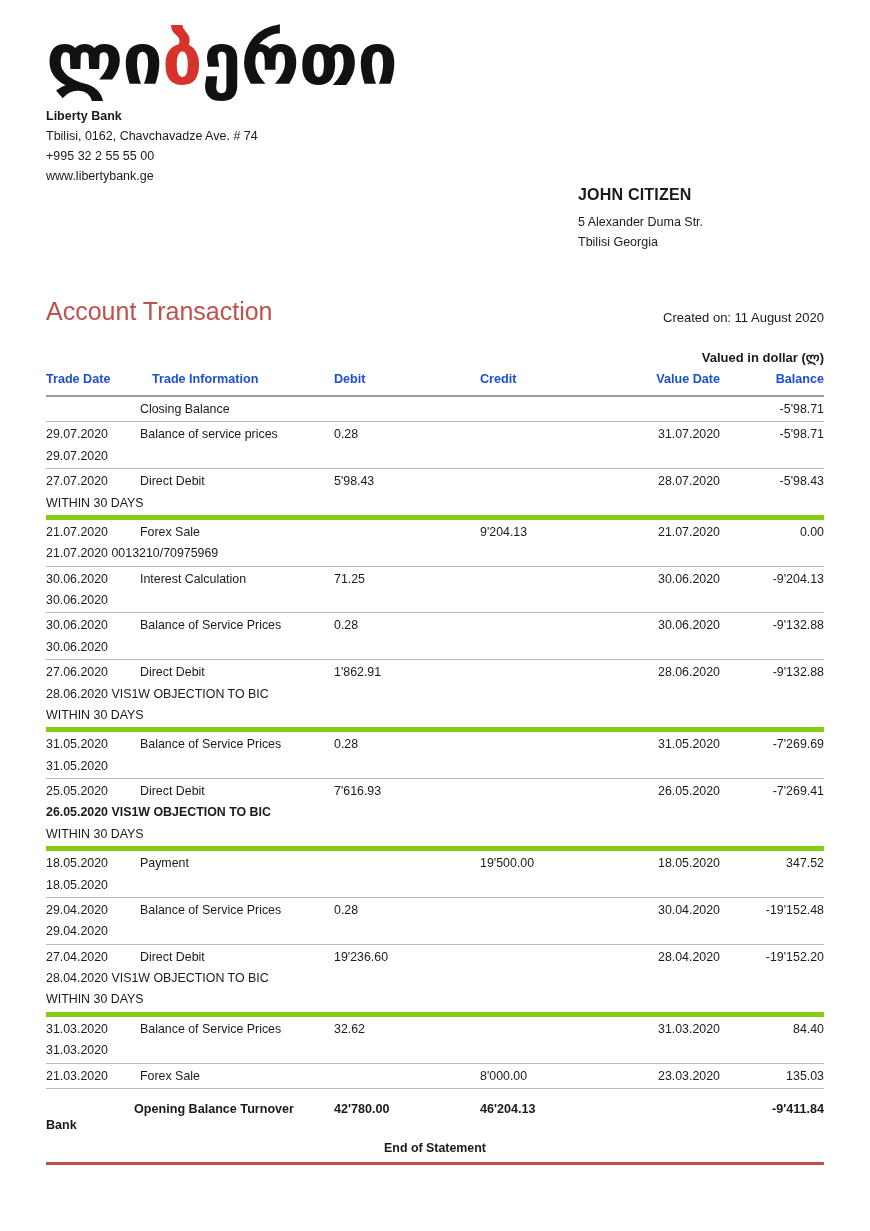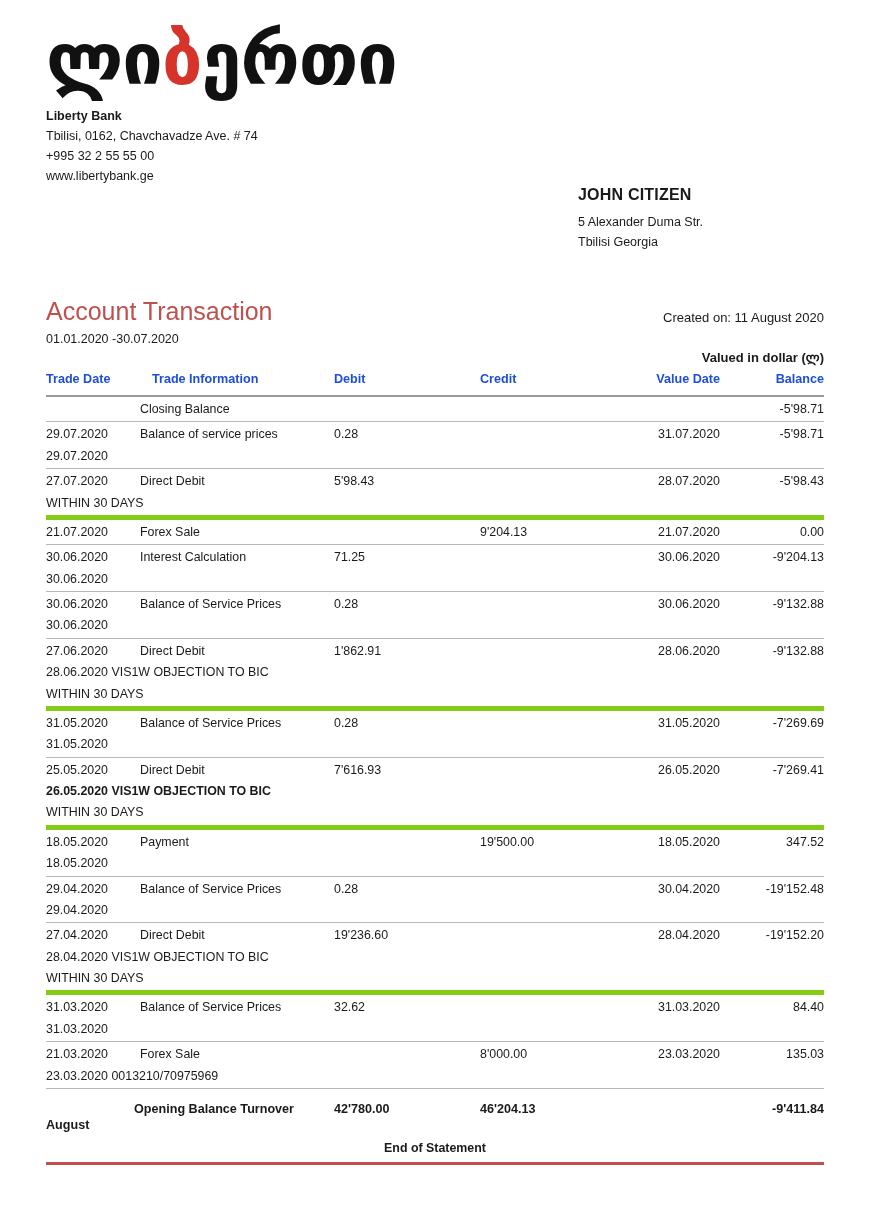--- a/index.html
+++ b/index.html
@@ -180,21 +180,20 @@
   </div>
 
   <div class="recipient">
     <div class="recipient-name">JOHN CITIZEN</div>
     <div>5 Alexander Duma Str.</div>
     <div>Tbilisi Georgia</div>
   </div>
 
   <div class="title-area">
     <div class="doc-title">Account Transaction</div>
-    <div class="doc-period">01.01.2020 -30.07.2020</div>
     <div class="created-on">Created on: 11 August 2020</div>
     <div class="valued-in">Valued in dollar (ლ)</div>
   </div>
 
   <div class="table">
 
     <div class="row head-row">
       <div class="c-date">Trade Date</div>
       <div class="c-info">Trade Information</div>
       <div class="c-debit">Debit</div>
@@ -242,20 +241,23 @@
         </div>
         <div class="txn thin">
           <div class="row line">
             <div class="c-date">21.07.2020</div>
             <div class="c-info">Forex Sale</div>
             <div class="c-debit"></div>
             <div class="c-credit">9'204.13</div>
             <div class="c-vdate">21.07.2020</div>
             <div class="c-bal">0.00</div>
           </div>
+          <div class="row line cont">
+            <div style="flex: 1 1 auto;">21.07.2020 0013210/70975969</div>
+          </div>
         </div>
         <div class="txn thin">
           <div class="row line">
             <div class="c-date">30.06.2020</div>
             <div class="c-info">Interest Calculation</div>
             <div class="c-debit">71.25</div>
             <div class="c-credit"></div>
             <div class="c-vdate">30.06.2020</div>
             <div class="c-bal">-9'204.13</div>
           </div>
@@ -377,36 +379,33 @@
           </div>
         </div>
         <div class="txn thin">
           <div class="row line">
             <div class="c-date">21.03.2020</div>
             <div class="c-info"> Forex Sale</div>
             <div class="c-debit"></div>
             <div class="c-credit">8'000.00</div>
             <div class="c-vdate">23.03.2020</div>
             <div class="c-bal">135.03</div>
-          </div>
-          <div class="row line cont">
-            <div style="flex: 1 1 auto;">23.03.2020 0013210/70975969</div>
           </div>
         </div>
       </div>
 
     <div class="totals">
       <div class="c-date"></div>
       <div class="c-info">Opening Balance Turnover</div>
       <div class="c-debit">42'780.00</div>
       <div class="c-credit">46'204.13</div>
       <div class="c-vdate"></div>
       <div class="c-bal">-9'411.84</div>
     </div>
-    <div class="totals-label-2">August</div>
+    <div class="totals-label-2">Bank</div>
   </div>
 
   <div class="footer">
     <div class="footer-text">End of Statement</div>
     <div class="footer-rule"></div>
   </div>
 
 </div>
 
 </body></html>

